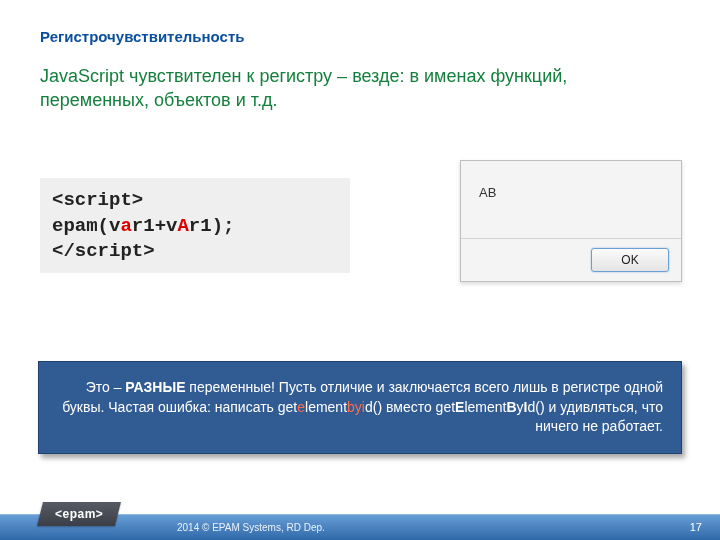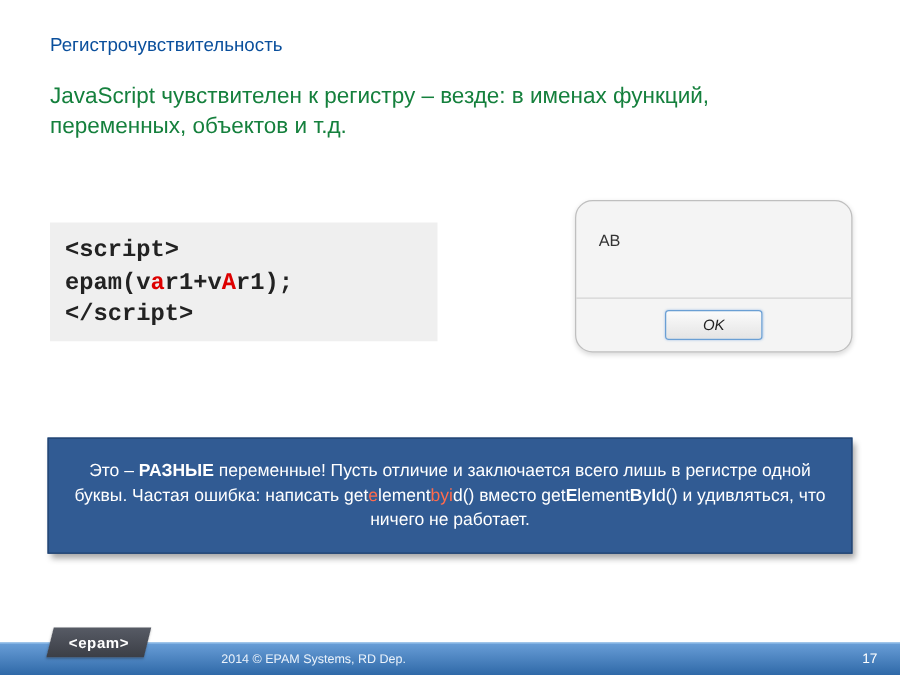--- a/index.html
+++ b/index.html
@@ -12,21 +12,21 @@
     position: relative;
     overflow: hidden;
     font-size: 14px;
     color: #222;
   }
   .title {
     position: absolute;
     top: 28px;
     left: 40px;
     color: #0a4f9c;
-    font-weight: normal;
+    font-weight: bold;
     font-size: 15px;
   }
   .subtitle {
     position: absolute;
     top: 64px;
     left: 40px;
     right: 50px;
     font-size: 18px;
     line-height: 1.35;
     color: #15803d;
@@ -46,21 +46,21 @@
   }
   .codebox .r { color: #d00; }
   .dialog {
     position: absolute;
     top: 160px;
     left: 460px;
     width: 222px;
     height: 122px;
     background: #f4f4f4;
     border: 1px solid #bfbfbf;
-    border-radius: 14px;
+    border-radius: 0;
     box-shadow: 0 2px 4px rgba(0,0,0,0.15);
   }
   .dialog-body {
     padding: 24px 18px 0 18px;
     font-size: 13px;
     color: #333;
   }
   .dialog-divider {
     position: absolute;
     bottom: 42px;
@@ -68,47 +68,46 @@
     height: 1px;
     background: #d4d4d4;
   }
   .dialog-footer {
     position: absolute;
     bottom: 0;
     left: 12px; right: 0;
     height: 42px;
     display: flex;
     align-items: center;
-    justify-content: center;
+    justify-content: flex-end;
     padding-right: 12px;
-    font-style: italic;
   }
   .okbtn {
     width: 78px;
     height: 24px;
     border: 1px solid #6a9fd4;
     border-radius: 3px;
     background: linear-gradient(#fbfbfb, #e4e4e4);
     font-size: 12px;
     text-align: center;
     line-height: 22px;
     color: #222;
     box-shadow: 0 0 2px rgba(90,150,220,0.6);
   }
   .callout {
     position: absolute;
     left: 38px;
-    top: 350px;
+    top: 361px;
     width: 644px;
     background: #315b93;
     color: #fff;
     padding: 16px 18px;
     font-size: 14px;
     line-height: 1.4;
-    text-align: center;
+    text-align: right;
     box-shadow: 3px 4px 5px rgba(0,0,0,0.35);
     border: 1px solid #20426f;
   }
   .callout .r { color: #ff6b4d; }
   .callout b.up { font-weight: bold; }
   .footerbar {
     position: absolute;
     left: 0; right: 0; bottom: 0;
     height: 26px;
     background: linear-gradient(#6a9fd8, #2f69a8);

